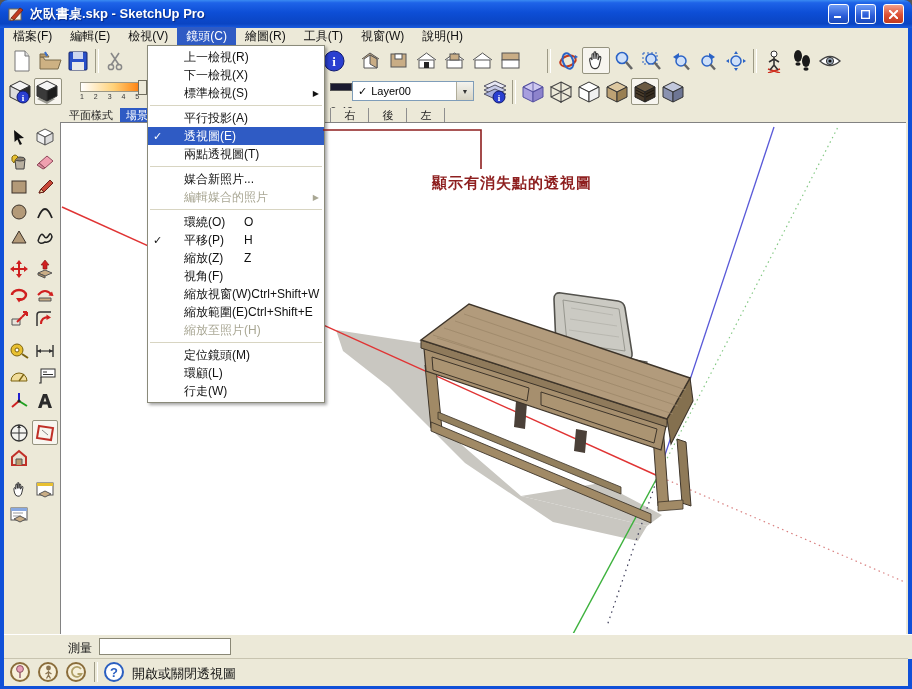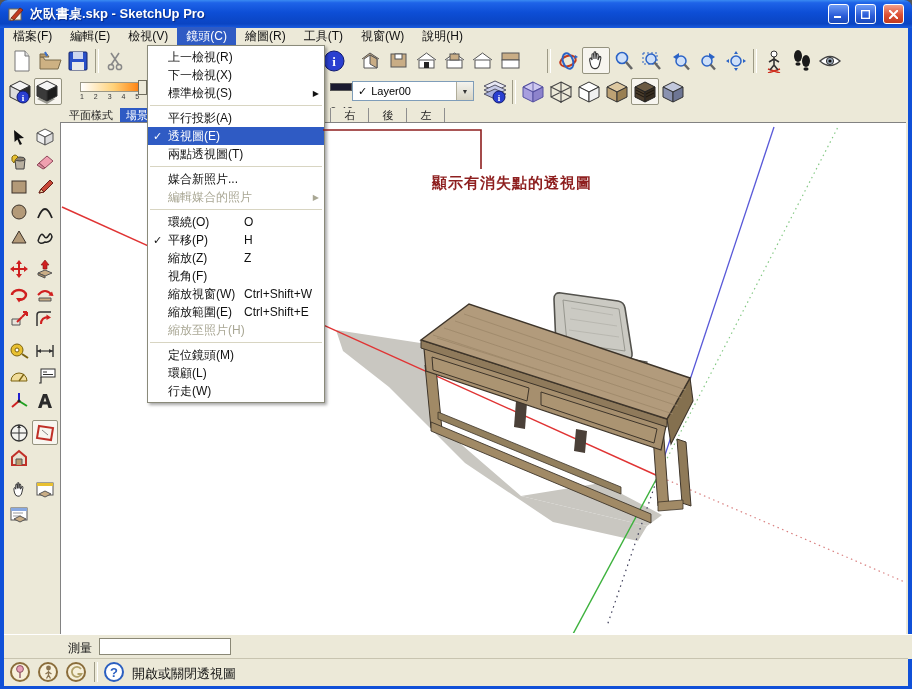--- a/index.html
+++ b/index.html
@@ -42,21 +42,21 @@
   .vcb-label{position:absolute;left:64px;top:5px;font-size:12px;color:#111;}
   .vcb-input{position:absolute;left:95px;top:3px;width:124px;height:15px;border:1px solid #8a8876;background:#fff;font-size:11px;padding:0 3px;}
   
   .status{position:absolute;left:4px;top:658px;width:904px;height:27px;background:#ece9d8;border-top:1px solid #c8c4b0;}
   .st-circle{position:absolute;top:3px;width:20px;height:20px;border-radius:50%;border:2px solid #8a6d3b;background:#f7f0da;box-sizing:border-box;display:flex;align-items:center;justify-content:center;}
   .st-sep{position:absolute;left:90px;top:3px;width:2px;height:20px;border-left:1px solid #9d9a86;border-right:1px solid #fff;}
   .helpq{position:absolute;left:100px;top:3px;width:20px;height:20px;border-radius:50%;border:2px solid #2b5fc0;background:#fff;color:#2b5fc0;font-weight:bold;font-size:13px;display:flex;align-items:center;justify-content:center;box-sizing:border-box;}
   .st-text{position:absolute;left:128px;top:6px;font-size:13px;color:#111;}
   
   .menu{position:absolute;left:147px;top:45px;width:176px;background:#fff;border:1px solid #8a8a7a;box-shadow:2px 2px 3px rgba(0,0,0,.35);z-index:50;padding:2px 0;}
-  .mi{position:relative;height:18px;display:flex;align-items:center;font-size:12px;color:#111;padding-left:20px;padding-right:6px;}
+  .mi{position:relative;height:18px;display:flex;align-items:center;font-size:12px;color:#111;padding-left:36px;padding-right:6px;}
   .mi .lb{flex:1;white-space:nowrap;}
   .mi .sc{width:74px;text-align:left;color:#111;}
   .mi .ck{position:absolute;left:5px;width:14px;font-size:11px;color:#111;}
   .mi .ar{position:absolute;right:5px;font-size:8px;color:#111;}
   .mi.hi{background:#2f5bc4;color:#fff;justify-content:flex-end;}
   .mi.hi .ck,.mi.hi .sc,.mi.hi .ar{color:#fff;}
   .mi.dis{color:#a9a794;}
   .mi.dis .ar{color:#a9a794;}
   .mi.chk .ck::before{content:"✓";}
   .mi.sub .ar::before{content:"▶";}

